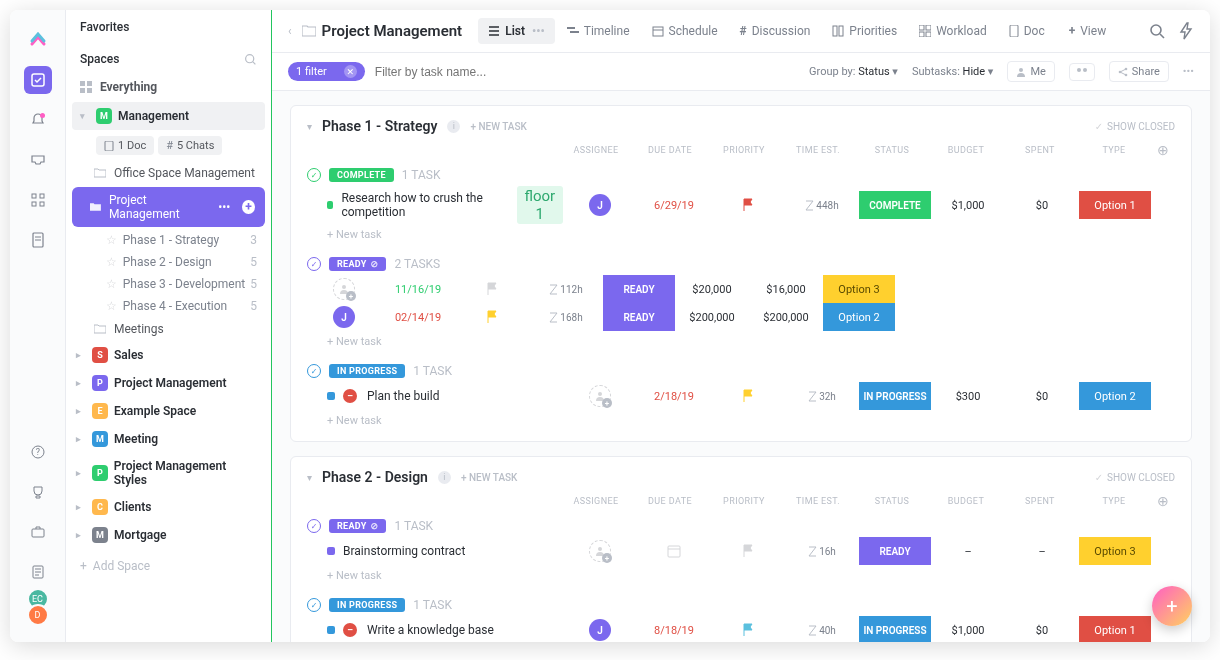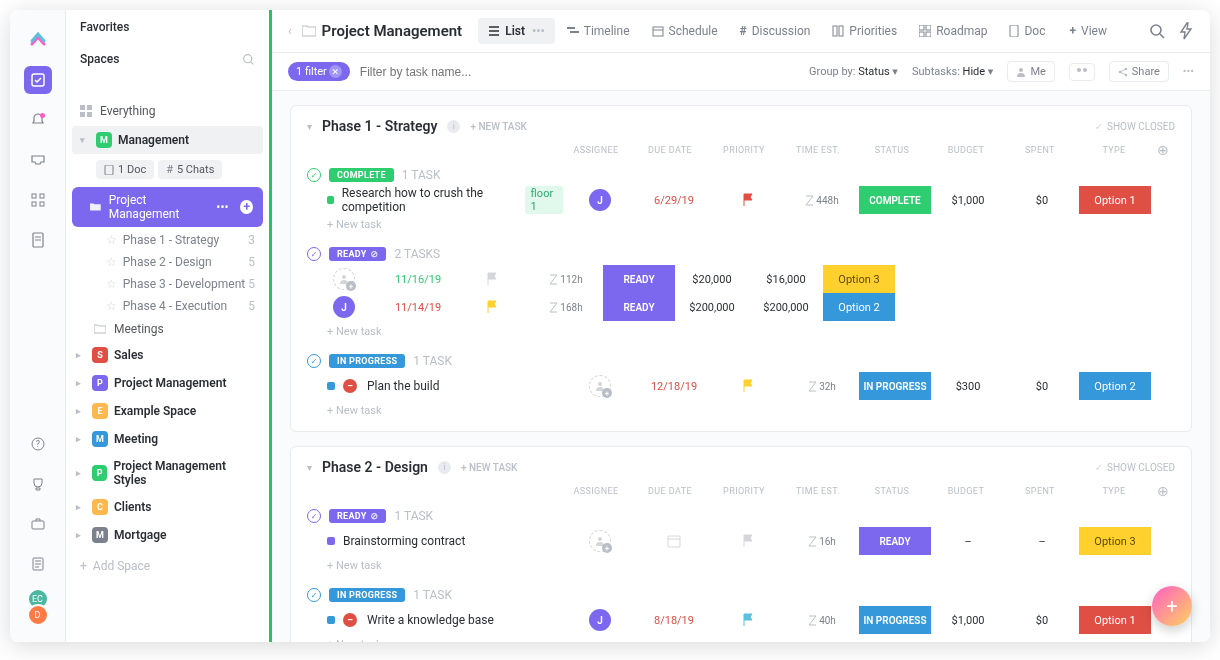--- a/index.html
+++ b/index.html
@@ -9,24 +9,24 @@
 
 .rail { width: 56px; background: #fafbfc; border-right: 1px solid #e9ebf0; display: flex; flex-direction: column; align-items: center; padding-top: 10px; position: relative; }
 .rail-icon { width: 28px; height: 28px; border-radius: 6px; margin: 6px 0; display: flex; align-items: center; justify-content: center; color: #7c828d; cursor: pointer; }
 .rail-icon.active { background: #7b68ee; color: #fff; }
 .rail-spacer { flex: 1; }
 .rail-bottom { display: flex; flex-direction: column; align-items: center; padding-bottom: 16px; }
 .avatar-stack { display: flex; flex-direction: column; align-items: center; gap: -6px; }
 .avatar-small { width: 22px; height: 22px; border-radius: 50%; font-size: 9px; color: #fff; display: flex; align-items: center; justify-content: center; margin-top: -6px; border: 2px solid #fafbfc; }
 
 
-.sidebar { width: 206px; background: #fff; border-right: 3px solid #22c55e; overflow-y: auto; padding-bottom: 16px; }
+.sidebar { width: 206px; background: #fff; border-right: 1px solid #22c55e; overflow-y: auto; padding-bottom: 16px; }
 .sb-section-title { font-size: 12px; font-weight: 500; color: #2a2e34; padding: 10px 14px 8px; display: flex; align-items: center; justify-content: space-between; }
 .sb-item { display: flex; align-items: center; padding: 6px 14px; font-size: 12px; color: #54575d; cursor: pointer; gap: 8px; }
-.sb-item.everything { font-weight: 400; margin-top: 24px; }
+.sb-item.everything { font-weight: 700; }
 .sb-space { display: flex; align-items: center; padding: 6px 10px; font-size: 12px; font-weight: 600; color: #2a2e34; cursor: pointer; gap: 6px; }
 .sb-space .caret { width: 10px; color: #b9bec7; font-size: 9px; }
 .space-badge { width: 16px; height: 16px; border-radius: 4px; display: flex; align-items: center; justify-content: center; font-size: 9px; font-weight: 700; color: #fff; }
 .sb-list-active { background: #7b68ee; color: #fff; border-radius: 6px; margin: 2px 6px; padding: 6px 10px 6px 18px; display: flex; align-items: center; gap: 8px; font-size: 12px; }
 .sb-list-active .dots, .sb-list-active .plus-circle { margin-left: auto; }
 .sb-phase { display: flex; align-items: center; padding: 4px 14px 4px 40px; font-size: 12px; color: #7c828d; cursor: pointer; justify-content: space-between; }
 .sb-phase .pn { flex: 1; }
 .sb-folder { display: flex; align-items: center; padding: 5px 14px 5px 28px; font-size: 12px; color: #54575d; cursor: pointer; gap: 8px; }
 .sb-chips { display: flex; gap: 4px; padding: 4px 14px 6px 30px; }
 .chip { background: #f0f1f3; border-radius: 4px; padding: 3px 8px; font-size: 11px; color: #54575d; display: flex; align-items: center; gap: 4px; }
@@ -36,21 +36,21 @@
 .main { flex: 1; display: flex; flex-direction: column; overflow: hidden; background: #fff; }
 .topbar { display: flex; align-items: center; padding: 8px 16px; border-bottom: 1px solid #e9ebf0; gap: 4px; }
 .topbar .title { font-size: 15px; font-weight: 600; color: #2a2e34; display: flex; align-items: center; gap: 6px; margin-right: 12px; }
 .view-tab { display: flex; align-items: center; gap: 5px; padding: 6px 10px; font-size: 12px; color: #7c828d; cursor: pointer; border-radius: 4px; }
 .view-tab.active { background: #f0f1f3; color: #2a2e34; font-weight: 600; }
 .view-tab .more-dots { color: #b9bec7; margin-left: 2px; }
 .topbar-right { margin-left: auto; display: flex; align-items: center; gap: 12px; }
 .top-icon { color: #7c828d; cursor: pointer; }
 
 .filterbar { display: flex; align-items: center; padding: 8px 16px; border-bottom: 1px solid #e9ebf0; gap: 10px; }
-.filter-pill { background: #7b68ee; color: #fff; border-radius: 12px; padding: 3px 8px; font-size: 11px; display: flex; align-items: center; gap: 2px; }
+.filter-pill { background: #7b68ee; color: #fff; border-radius: 12px; padding: 3px 8px; font-size: 11px; display: flex; align-items: center; gap: 17px; }
 .filter-pill .x { background: rgba(255,255,255,0.3); border-radius: 50%; width: 13px; height: 13px; display: flex; align-items: center; justify-content: center; font-size: 9px; }
 .filter-input { border: none; outline: none; font-size: 12px; color: #7c828d; flex: 0 0 180px; }
 .filterbar-right { margin-left: auto; display: flex; align-items: center; gap: 14px; font-size: 11px; color: #7c828d; }
 .fb-btn { border: 1px solid #e9ebf0; border-radius: 4px; padding: 3px 8px; display: flex; align-items: center; gap: 4px; cursor: pointer; }
 
 .content { flex: 1; overflow-y: auto; padding: 14px 18px 40px; background: #fafbfc; }
 
 .phase-block { background: #fff; border: 1px solid #e9ebf0; border-radius: 6px; margin-bottom: 14px; padding: 12px 0 4px; }
 .phase-head { display: flex; align-items: center; padding: 0 16px 8px; gap: 10px; }
 .phase-head .caret { color: #b9bec7; font-size: 10px; }
@@ -67,21 +67,21 @@
 .status-group { padding: 0 16px 6px; }
 .sg-head { display: flex; align-items: center; gap: 8px; padding: 6px 0 4px; }
 .sg-circle { width: 14px; height: 14px; border: 1.5px solid; border-radius: 50%; display: flex; align-items: center; justify-content: center; font-size: 8px; }
 .sg-badge { padding: 2px 8px; border-radius: 3px; font-size: 9px; font-weight: 700; color: #fff; letter-spacing: 0.3px; display: flex; align-items: center; gap: 4px; }
 .sg-count { font-size: 12px; color: #b9bec7; }
 
 .task-row { display: flex; align-items: center; min-height: 28px; font-size: 12px; color: #54575d; }
 .task-row .tmain { flex: 1; min-width: 240px; display: flex; align-items: center; gap: 8px; padding-left: 20px; }
 .task-bullet { width: 8px; height: 8px; border-radius: 2px; }
 .task-name { color: #2a2e34; }
-.task-tag { background: #e1f8ec; color: #2ea96f; font-size: 11px; padding: 1px 6px; border-radius: 3px; }
+.task-tag { background: #e1f8ec; color: #2ea96f; font-size: 15px; padding: 1px 6px; border-radius: 3px; text-align: center; }
 .cell { width: 74px; display: flex; align-items: center; justify-content: center; }
 .cell-status { width: 72px; }
 .assignee { width: 22px; height: 22px; border-radius: 50%; display: flex; align-items: center; justify-content: center; font-size: 10px; font-weight: 600; color: #fff; }
 .assignee.empty { background: #fff; border: 1px dashed #d5d6d9; color: #d5d6d9; position: relative; }
 .assignee.empty::after { content: "+"; position: absolute; bottom: -2px; right: -2px; background: #b9bec7; color: #fff; width: 10px; height: 10px; border-radius: 50%; font-size: 8px; display: flex; align-items: center; justify-content: center; }
 .due { font-size: 11px; }
 .timeest { font-size: 10px; color: #7c828d; display: flex; align-items: center; gap: 2px; }
 .status-pill { width: 72px; height: 28px; display: flex; align-items: center; justify-content: center; font-size: 10px; font-weight: 600; color: #fff; }
 .money { font-size: 11px; color: #2a2e34; }
 .type-pill { width: 72px; height: 28px; display: flex; align-items: center; justify-content: center; font-size: 11px; color: #fff; }
@@ -156,21 +156,21 @@
           </svg>
         </div>
       <div class="rail-icon">
           <svg width="14" height="16" viewBox="0 0 14 16">
             <rect x="2" y="2" width="10" height="12" rx="1" fill="none" stroke="currentColor"></rect>
             <line x1="4" y1="5" x2="10" y2="5" stroke="currentColor"></line>
             <line x1="4" y1="8" x2="10" y2="8" stroke="currentColor"></line>
             <line x1="4" y1="11" x2="8" y2="11" stroke="currentColor"></line>
           </svg>
         </div>
-      <div class="avatar-stack" style="margin-top:10px">
+      <div class="avatar-stack" style="margin-top:2px">
         <div class="avatar-small" style="background:#4ab8a1">EC</div>
         <div class="avatar-small" style="background:#ff7a45">D</div>
       </div>
     </div>
   </div>
 
   <div class="sidebar">
     <div class="sb-section-title">
         <span>Favorites</span>
       </div>
@@ -200,20 +200,26 @@
       <div class="chip">
           <svg width="10" height="10" viewBox="0 0 10 10">
             <rect x="1" y="0" width="8" height="10" rx="1" fill="none" stroke="#7c828d"></rect>
           </svg>
           <span>1 Doc</span>
         </div>
       <div class="chip">
           <span style="color:#7c828d">#</span>
           <span>5 Chats</span>
         </div>
+    </div>
+    <div class="sb-folder">
+      <svg width="12" height="10" viewBox="0 0 12 10">
+          <path d="M0 1h4l1 1h7v7H0z" fill="none" stroke="#b9bec7"></path>
+        </svg>
+      <span>Office Space Management</span>
     </div>
     <div class="sb-list-active">
       <svg width="12" height="10" viewBox="0 0 12 10">
           <path d="M0 1h4l1 1h7v7H0z" fill="#fff" opacity="0.9"></path>
         </svg>
       <span>Project Management</span>
       <span class="dots">•••</span>
       <span class="plus-circle" style="background:#fff;color:#7b68ee;width:14px;height:14px;border-radius:50%;display:flex;align-items:center;justify-content:center;font-weight:700;margin-left:4px">+</span>
     </div>
     <div id="phases-container">
@@ -332,21 +338,21 @@
             </svg>
             <span>Priorities</span>
           </div>
           <div class="view-tab">
             <svg width="12" height="12" viewBox="0 0 12 12">
               <rect x="0" y="0" width="5" height="5" fill="none" stroke="currentColor"></rect>
               <rect x="7" y="0" width="5" height="5" fill="none" stroke="currentColor"></rect>
               <rect x="0" y="7" width="5" height="5" fill="none" stroke="currentColor"></rect>
               <rect x="7" y="7" width="5" height="5" fill="none" stroke="currentColor"></rect>
             </svg>
-            <span>Roadmap</span>
+            <span>Workload</span>
           </div>
           <div class="view-tab">
             <svg width="10" height="12" viewBox="0 0 10 12">
               <rect x="1" y="0" width="8" height="12" rx="1" fill="none" stroke="currentColor"></rect>
             </svg>
             <span>Doc</span>
           </div>
         </div>
       <div class="view-tab">
           <span style="font-weight:700">+</span>
@@ -506,21 +512,21 @@
         <div class="cell cell-status">
                 <div class="type-pill" style="background:#ffd02e;color:#5a4a00">Option 3</div>
               </div>
         <div class="col-add"></div>
             </div>
             <div class="task-row">
         <div class="cell">
                 <div class="assignee" style="background:#7b68ee">J</div>
               </div>
         <div class="cell">
-                <span class="due" style="color:#e04f44">11/14/19</span>
+                <span class="due" style="color:#e04f44">02/14/19</span>
               </div>
         <div class="cell">
                 <svg width="12" height="14" viewBox="0 0 12 14">
                   <path d="M2 1v12M2 1h8l-2 3 2 3H2" fill="#ffd02e" stroke="#ffd02e"></path>
                 </svg>
               </div>
         <div class="cell">
                 <span class="timeest"><svg width="9" height="11" viewBox="0 0 9 11">
                     <path d="M1 1h7L1 10h7" fill="none" stroke="#b9bec7"></path>
                   </svg>168h</span>
@@ -556,21 +562,21 @@
         </div>
         <div class="cell">
                 <div class="assignee empty">
                   <svg width="10" height="10" viewBox="0 0 10 10">
                     <circle cx="5" cy="3" r="2" fill="#d5d6d9"></circle>
                     <path d="M1 10a4 4 0 018 0" fill="#d5d6d9"></path>
                   </svg>
                 </div>
               </div>
         <div class="cell">
-                <span class="due" style="color:#e04f44">12/18/19</span>
+                <span class="due" style="color:#e04f44">2/18/19</span>
               </div>
         <div class="cell">
                 <svg width="12" height="14" viewBox="0 0 12 14">
                   <path d="M2 1v12M2 1h8l-2 3 2 3H2" fill="#ffd02e" stroke="#ffd02e"></path>
                 </svg>
               </div>
         <div class="cell">
                 <span class="timeest"><svg width="9" height="11" viewBox="0 0 9 11">
                     <path d="M1 1h7L1 10h7" fill="none" stroke="#b9bec7"></path>
                   </svg>32h</span>

